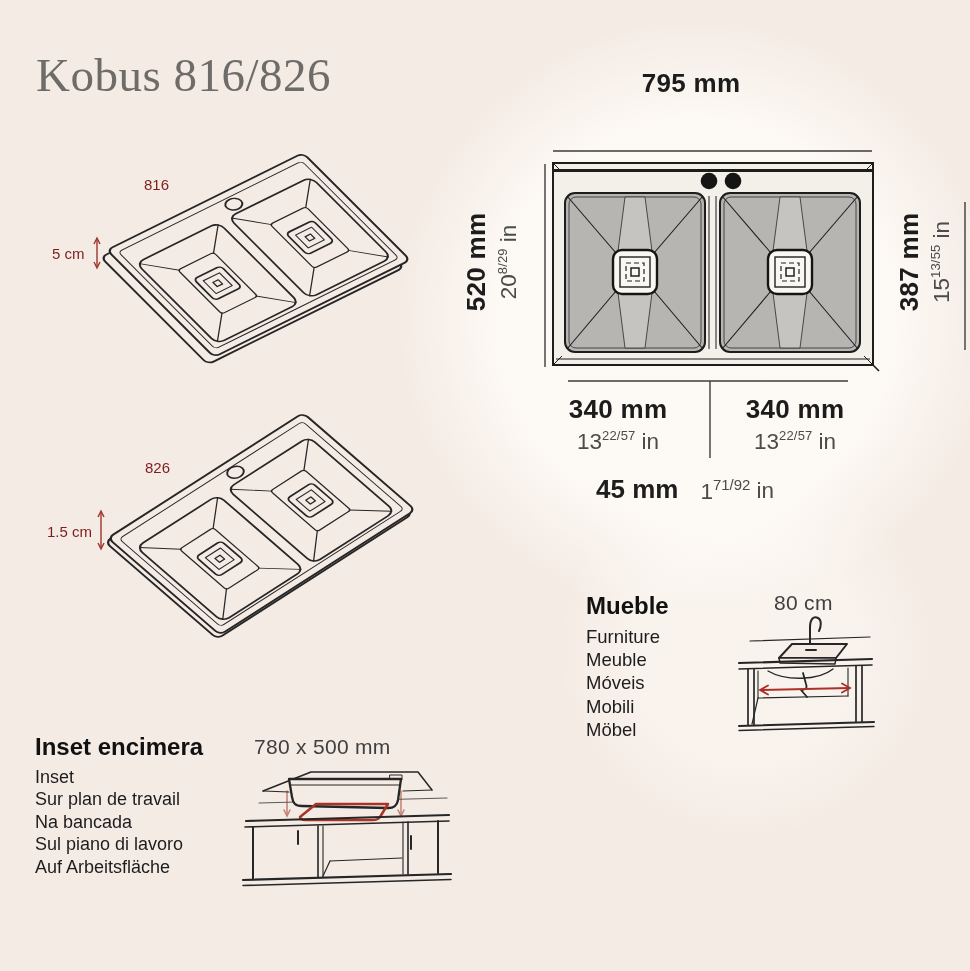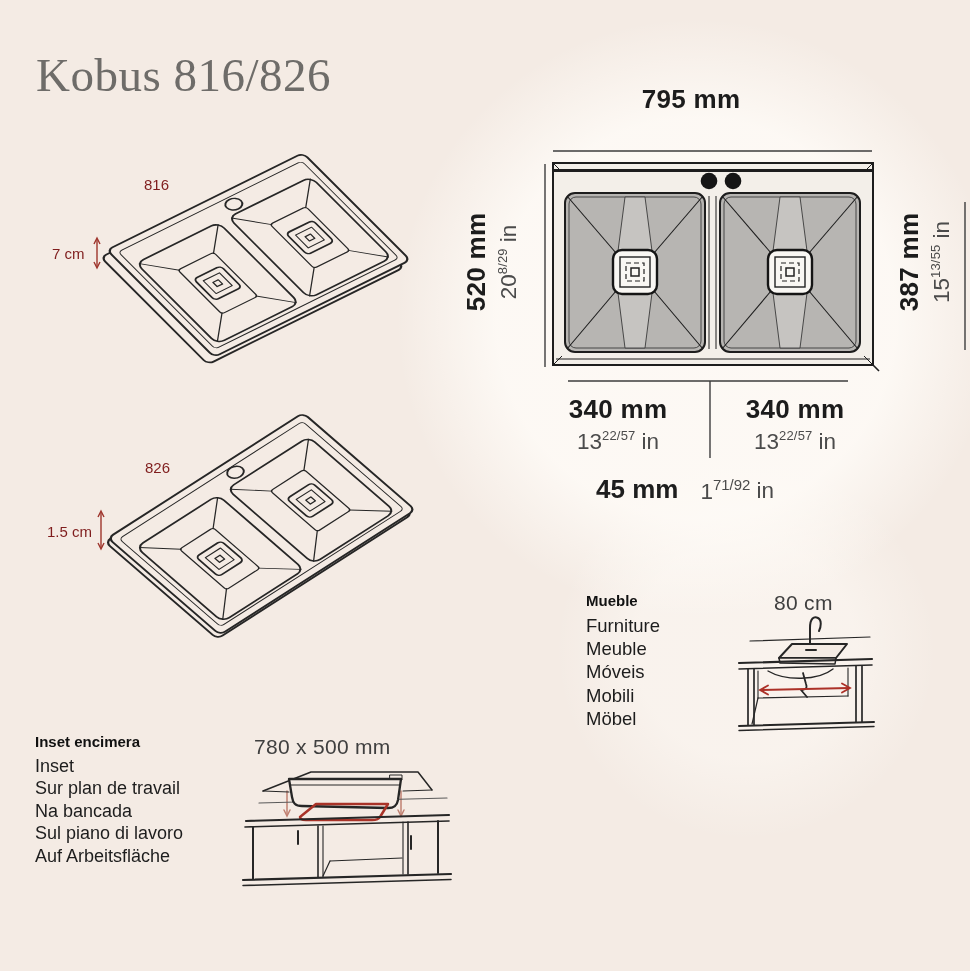--- a/index.html
+++ b/index.html
@@ -23,21 +23,21 @@
   .dim .mm{font-size:26px;font-weight:bold;color:#1c1c1c;white-space:nowrap;letter-spacing:.3px;}
   .dim .in{font-size:22.5px;color:#4b4b4b;white-space:nowrap;margin-top:3px;}
   .dim .in sup{font-size:13px;letter-spacing:.2px;}
   .dim .in .unit{margin-left:6px;}
   .dim.rot{transform:rotate(-90deg);}
   .dim-row{display:flex;align-items:baseline;justify-content:flex-start;gap:22px;}
   .dim-row .mm{font-size:26px;font-weight:bold;white-space:nowrap;}
   .dim-row .in{font-size:22.5px;color:#4b4b4b;white-space:nowrap;}
   .dim-row .in sup{font-size:15px;}
   .dim-row .in .unit{margin-left:6px;}
-  .lang-block .heading{font-size:15px;font-weight:bold;color:#111;margin-bottom:5px;}
+  .lang-block .heading{font-size:24px;font-weight:bold;color:#111;margin-bottom:5px;}
   .lang-block .line{font-size:18px;color:#1d1d1d;line-height:22.4px;}
   #furniture-block .line{line-height:23.2px;font-size:18.5px;}
   .size-note{font-size:21px;color:#3f3f3f;white-space:nowrap;letter-spacing:.3px;}
 </style>
 </head>
 <body>
 
 <div class="abs title">Kobus 816/826</div>
 
 <svg style="left:0;top:130px" width="450" height="570" viewBox="0 130 450 570">
@@ -113,21 +113,21 @@
     </g>
   </g>
 
   <g stroke="#9e352c" stroke-width="1.4" fill="none">
     <line x1="101" y1="512" x2="101" y2="548"></line>
     <path d="M98,517 L101,511 L104,517 M98,543 L101,549 L104,543"></path>
   </g>
 </svg>
 
 <div class="abs small-label" style="left:144px;top:176px">816</div>
-<div class="abs small-label" style="left:52px;top:245px">7 cm</div>
+<div class="abs small-label" style="left:52px;top:245px">5 cm</div>
 <div class="abs small-label" style="left:145px;top:459px">826</div>
 <div class="abs small-label" style="left:47px;top:523px">1.5 cm</div>
 
 <svg style="left:440px;top:140px" width="535" height="330" viewBox="440 140 535 330">
 
   <g stroke="#3d3d3d" stroke-width="1.4">
     <line x1="553" y1="151" x2="872" y2="151"></line>
     <line x1="545" y1="164" x2="545" y2="367"></line>
     <line x1="965" y1="202" x2="965" y2="350"></line>
     <line x1="568" y1="381" x2="848" y2="381"></line>
@@ -183,21 +183,21 @@
       <line x1="722" y1="349" x2="771" y2="291"></line>
         <line x1="858" y1="349" x2="809" y2="291"></line>
     </g>
     <rect x="768" y="250" width="44" height="44" rx="9" fill="#f9f7f3" stroke="#151515" stroke-width="2.4"></rect>
     <rect x="775" y="257" width="30" height="30" stroke="#222" stroke-width="1.4"></rect>
     <rect x="781" y="263" width="18" height="18" stroke="#222" stroke-width="1.2" stroke-dasharray="5 3"></rect>
     <rect x="786" y="268" width="8" height="8" stroke="#222" stroke-width="1.5"></rect>
   </g>
 </svg>
 
-<div class="abs dim" style="left:575px;top:84px;width:232px">
+<div class="abs dim" style="left:575px;top:68px;width:232px">
   <div class="mm">795 mm</div>
 </div>
 
 <div class="abs dim rot" style="left:390px;top:233px;width:200px;height:58px">
   <div class="mm">520 mm</div>
   <div class="in"><span>20</span><sup>8/29</sup><span class="unit">in</span></div>
 </div>
 
 <div class="abs dim rot" style="left:827px;top:234px;width:190px;height:56px">
   <div class="mm">387 mm</div>

